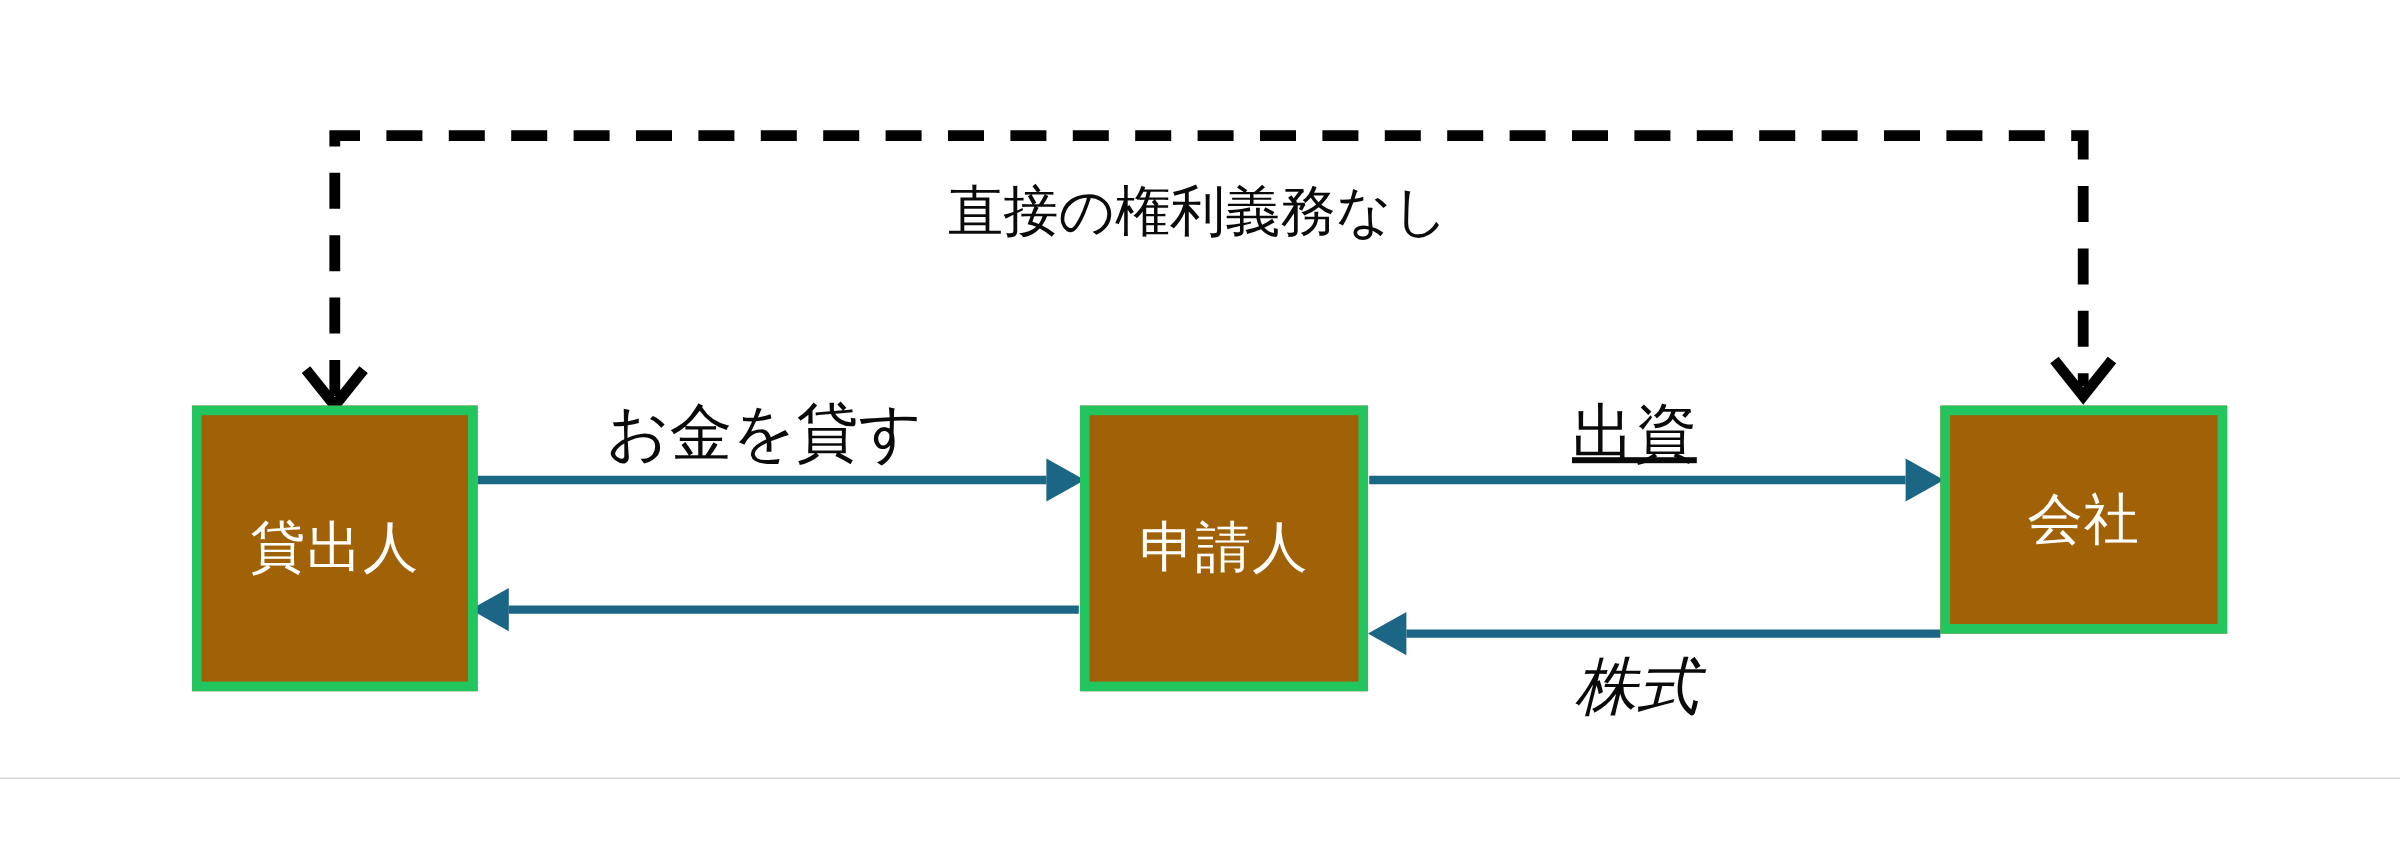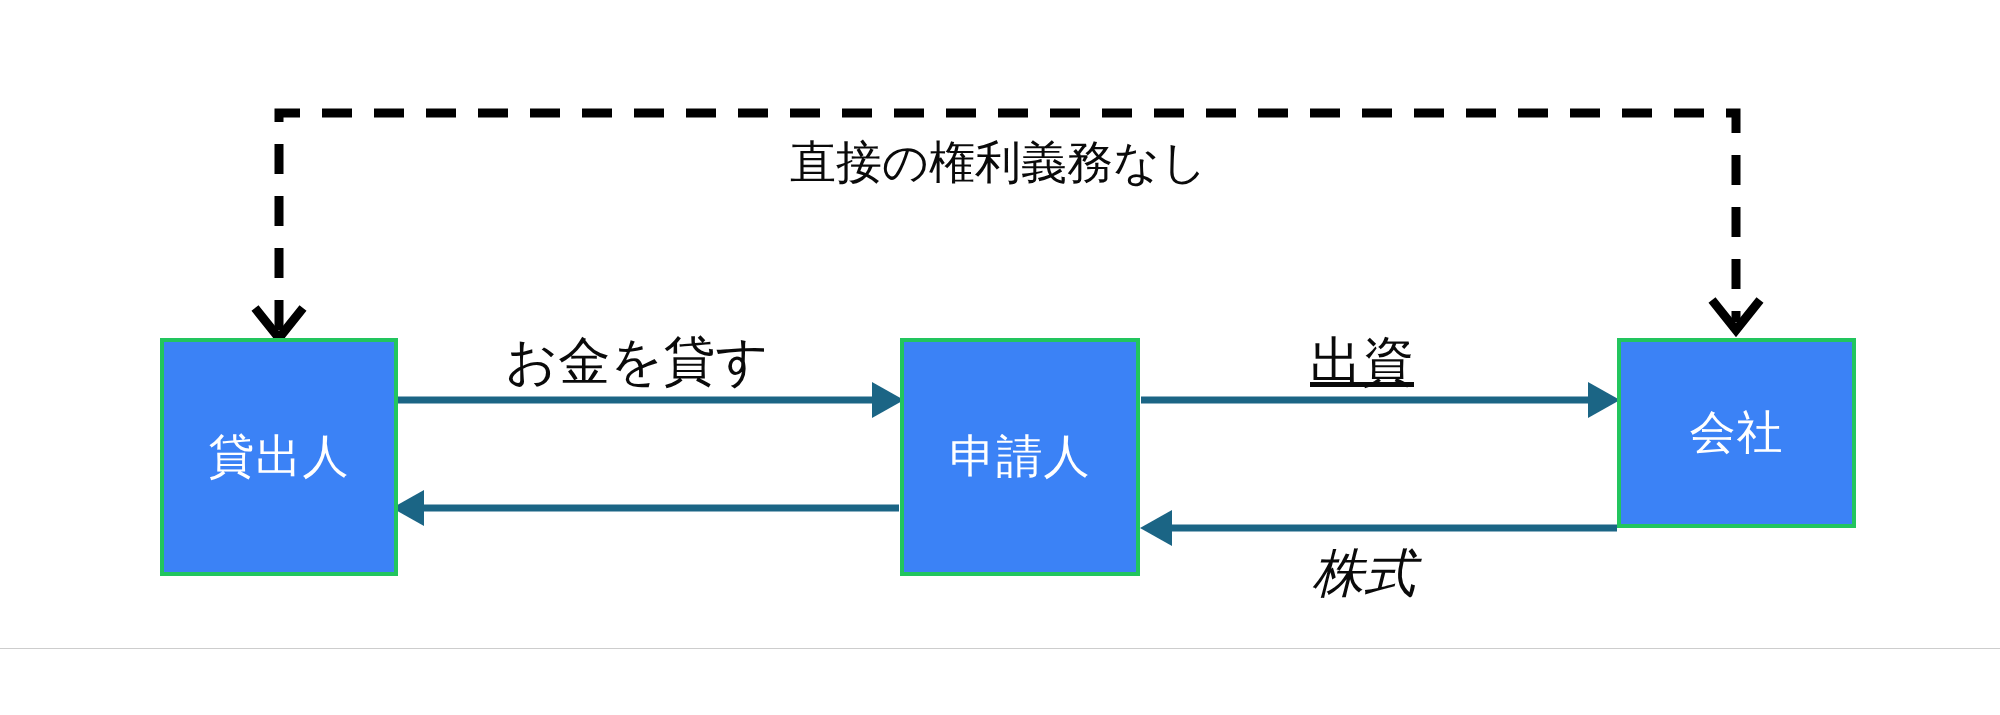--- a/index.html
+++ b/index.html
@@ -23,22 +23,22 @@
     top: 0;
     width: 2000px;
     height: 715px;
   }
   .node-box {
     position: absolute;
     box-sizing: border-box;
     display: flex;
     align-items: center;
     justify-content: center;
-    background: #3b82f6;
-    border: 4px solid #22c55e;
+    background: #a16207;
+    border: 8px solid #22c55e;
     color: #ffffff;
     font-size: 46px;
     line-height: 1;
     letter-spacing: 0.02em;
     font-family: "Liberation Serif", "DejaVu Serif", serif;
     z-index: 3;
   }
   .edge-label {
     position: absolute;
     color: #0a0a0a;
@@ -110,17 +110,17 @@
     <span>会社</span>
   </div>
 
   <div class="edge-label" style="left:505px; top:336px;">お金を貸す</div>
 
 
   <div class="edge-label" style="left:1310px; top:336px;text-decoration:underline;">出資</div>
 
   <div class="edge-label" style="left:1312px; top:548px;font-style:italic;">株式</div>
 
-  <div class="edge-label big" style="left:790px; top:140px;">直接の権利義務なし</div>
+  <div class="edge-label big" style="left:790px; top:154px;">直接の権利義務なし</div>
 
   <div id="bottom-divider"></div>
 
 </div>
 
 </body></html>

